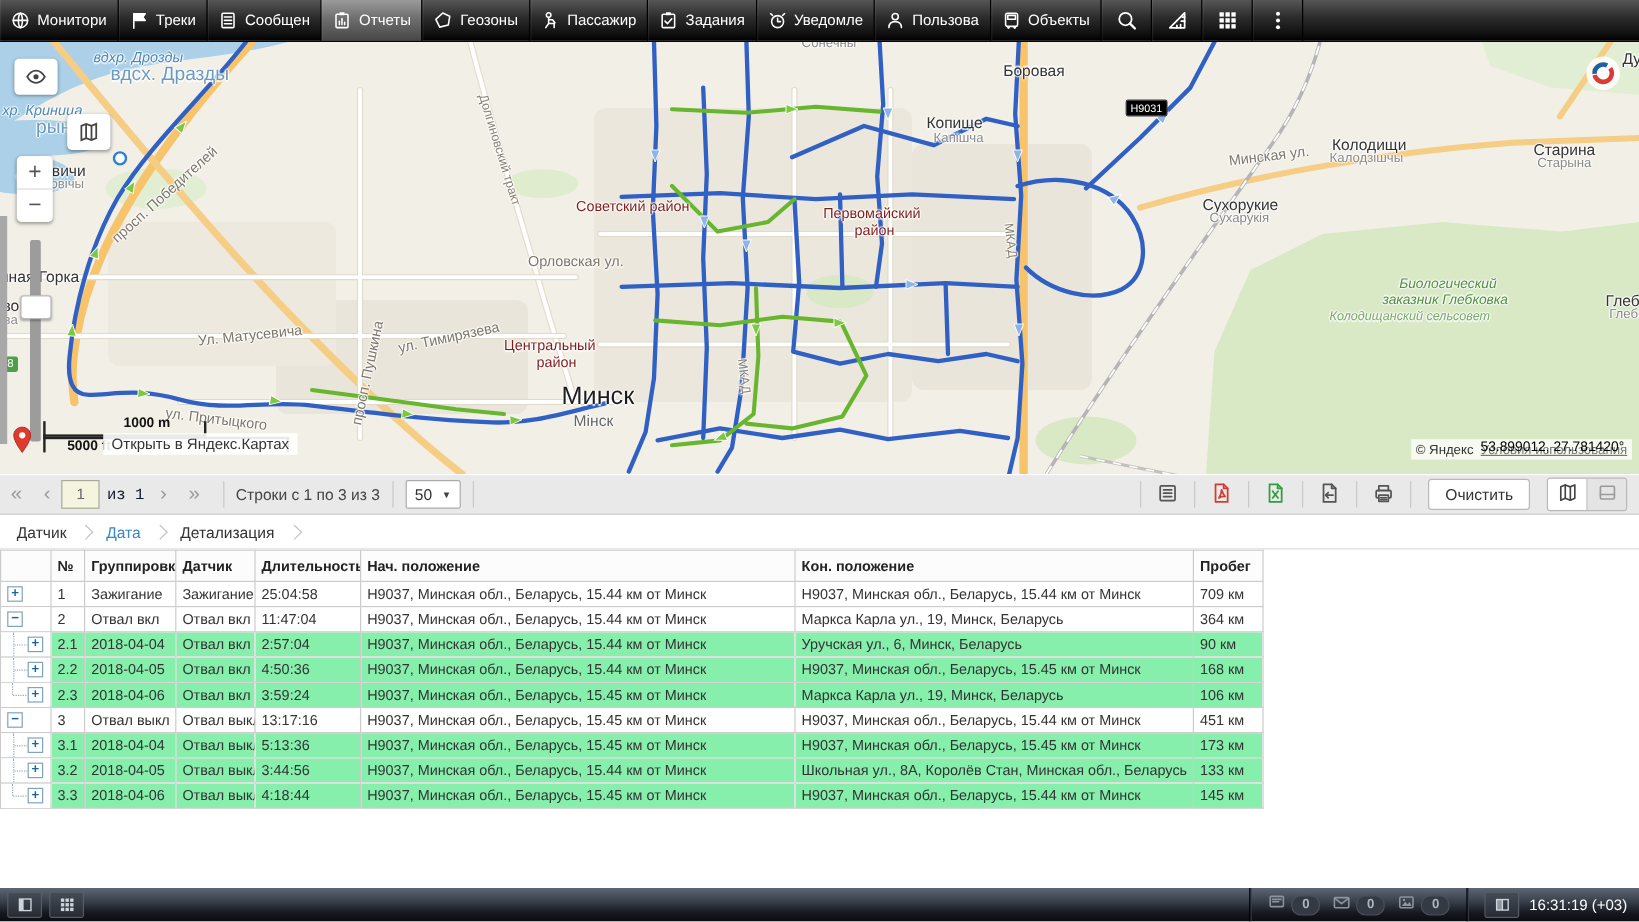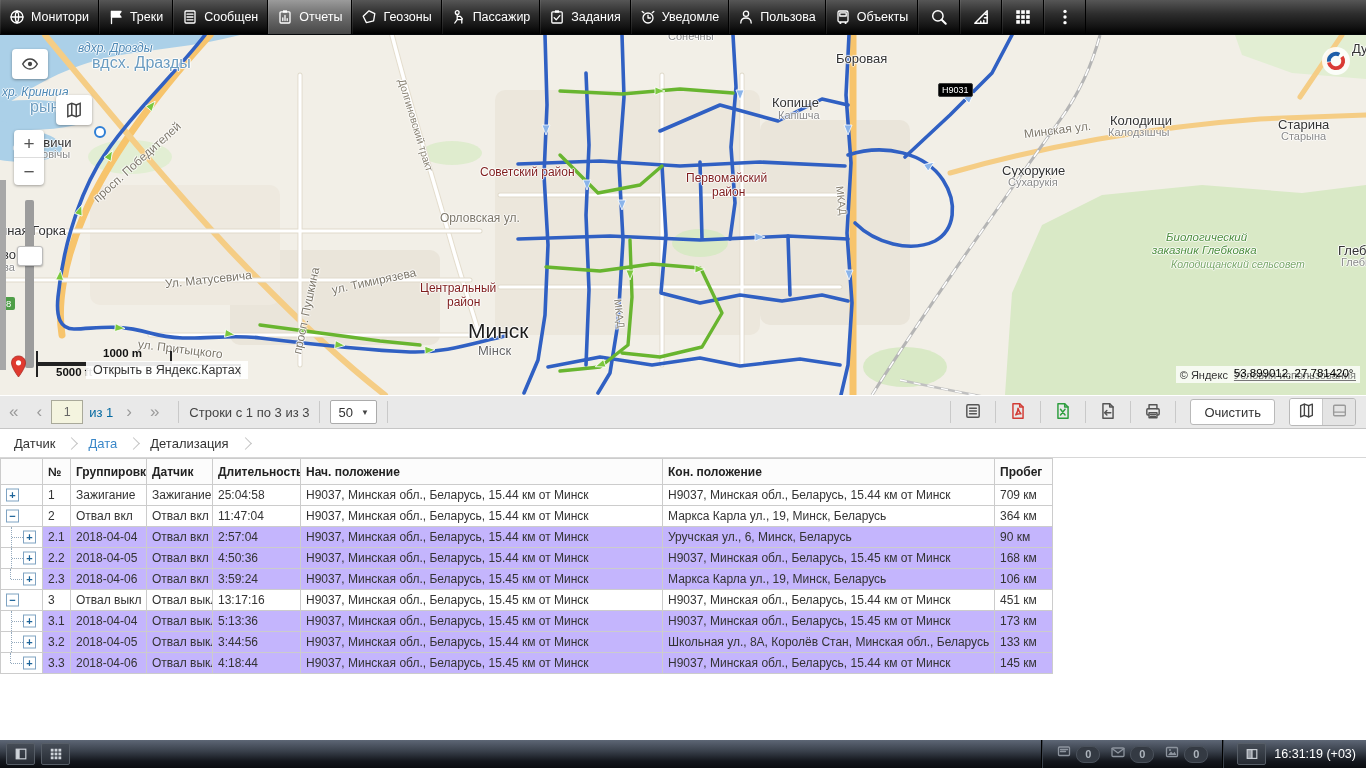--- a/index.html
+++ b/index.html
@@ -71,21 +71,21 @@
              padding:1px 4px;border-radius:2px;}
   .poi-ring{position:absolute;left:94px;top:91px;width:8px;height:8px;border:2.5px solid #2f7fd6;
             background:#fff;border-radius:50%;}
   
   .pagebar{position:absolute;top:395px;left:0;right:0;height:34px;background:#e9e9e9;
            border-top:1px solid #fff;border-bottom:1px solid #c6c6c6;box-sizing:border-box;
            display:flex;align-items:center;font-size:13px;color:#444;}
   .pgbtn{color:#9a9a9a;font-size:17px;padding:0 9px;cursor:pointer;user-select:none;}
   .pg-input{width:26px;height:20px;text-align:center;background:#f4f4df;border:1px solid #a9a99a;
             font-size:12.5px;color:#666;font-family:"Liberation Sans",sans-serif;}
-  .pg-of{margin:0 4px 0 6px;color:#0369a1;}
+  .pg-of{margin:0 4px 0 6px;color:#0f172a;font-family:Liberation Mono, monospace;}
   .pg-sep{width:1px;height:22px;background:#c9c9c9;margin:0 10px;}
   .pg-select{display:flex;align-items:center;gap:8px;background:#fff;border:1px solid #ababab;
              border-radius:2px;height:22px;padding:0 7px;cursor:pointer;color:#333;}
   .pg-select .caret{font-size:8px;color:#444;}
   .pg-right{margin-left:auto;display:flex;align-items:center;padding-right:10px;}
   .tbtn{width:24px;height:24px;display:flex;align-items:center;justify-content:center;color:#555;cursor:pointer;}
   .tbtn.pdf{color:#d23c35;} .tbtn.excel{color:#2e9e3f;}
   .clearbtn{background:#fff;border:1px solid #b9b9b9;border-radius:3px;height:26px;padding:0 13px;
             font-size:13px;color:#333;font-family:"Liberation Sans",sans-serif;cursor:pointer;margin:0 4px;}
   .views{display:flex;border:1px solid #b9b9b9;border-radius:3px;overflow:hidden;margin-left:10px;}
@@ -101,21 +101,21 @@
   .chev{width:8px;height:8px;border-top:1px solid #c3c3c3;border-right:1px solid #c3c3c3;
         transform:rotate(45deg);margin:0 12px;}
   
   .tablewrap{position:absolute;top:458px;left:0;right:0;bottom:28px;background:#fff;overflow:hidden;}
   table.report{border-collapse:collapse;table-layout:fixed;width:1052px;}
   table.report th,table.report td{border:1px solid #ccc;box-sizing:border-box;overflow:hidden;
         white-space:nowrap;text-overflow:clip;}
   table.report th{height:26px;font-size:12px;font-weight:bold;color:#222;text-align:left;
         padding:0 5px;background:#fcfcfc;}
   table.report td{height:21px;font-size:12px;color:#333;padding:0 5px;}
-  tr.sub td{background:#c4b5fd;}
+  tr.sub td{background:#86efac;}
   td.exp-cell{position:relative;background:#fff !important;padding:0;}
   td.loc{color:#3a87c8;}
   .expbox{position:absolute;top:50%;transform:translateY(-50%);width:13px;height:13px;line-height:11px;
           text-align:center;background:#fff;border:1px solid #7fa3c2;color:#1d6499;font-size:11px;
           font-weight:bold;box-sizing:border-box;cursor:pointer;}
   tr.main .expbox{left:5px;}
   tr.sub .expbox{left:22px;}
   .tree{position:absolute;left:10px;top:0;bottom:0;width:12px;}
   .tree.mid{border-left:1px dotted #93a9bd;}
   .tree.mid::after,.tree.last::after{content:"";position:absolute;left:0;top:50%;width:11px;height:0;
@@ -418,21 +418,21 @@
       <span class="ml street-lg" style="left: 297px; top: 312px; transform: rotate(-78deg);">просп. Пушкина</span>
       <span class="ml street-lg" style="left: 138px; top: 302px; transform: rotate(7deg);">ул. Притыцкого</span>
       <span class="ml district" style="left: 420px; top: 246px;">Центральный</span>
       <span class="ml district" style="left: 447px; top: 260px;">район</span>
       <span class="ml city" style="left: 468px; top: 284px;">Минск</span>
       <span class="ml city-alt" style="left: 478px; top: 308px;">Мінск</span>
       <span class="ml street" style="left: 840px; top: 145px; transform: rotate(83deg);">МКАД</span>
       <span class="ml street" style="left: 618px; top: 258px; transform: rotate(83deg);">МКАД</span>
       <span class="ml park" style="left: 1166px; top: 196px;">Биологический</span>
       <span class="ml park" style="left: 1152px; top: 209px;">заказник Глебковка</span>
-      <span class="ml park-alt" style="left: 1171px; top: 223px;">Колодищанский сельсовет</span>
+      <span class="ml park-alt" style="left: 1108px; top: 223px;">Колодищанский сельсовет</span>
       <span class="ml place" style="left: 1338px; top: 208px;">Глебко</span>
       <span class="ml place-alt" style="left: 1341px; top: 221px;">Глебка</span>
     </div>
 
   <div class="poi-ring"></div>
   <div class="roadbadge">Н9031</div>
   <div class="roadbadge-g">8</div>
 
   <button class="mapbtn" style="left:12px;top:14px;width:36px;height:30px;">
     <svg width="18" height="18" viewBox="0 0 16 16" fill="none" stroke="currentColor" stroke-width="1.3">

